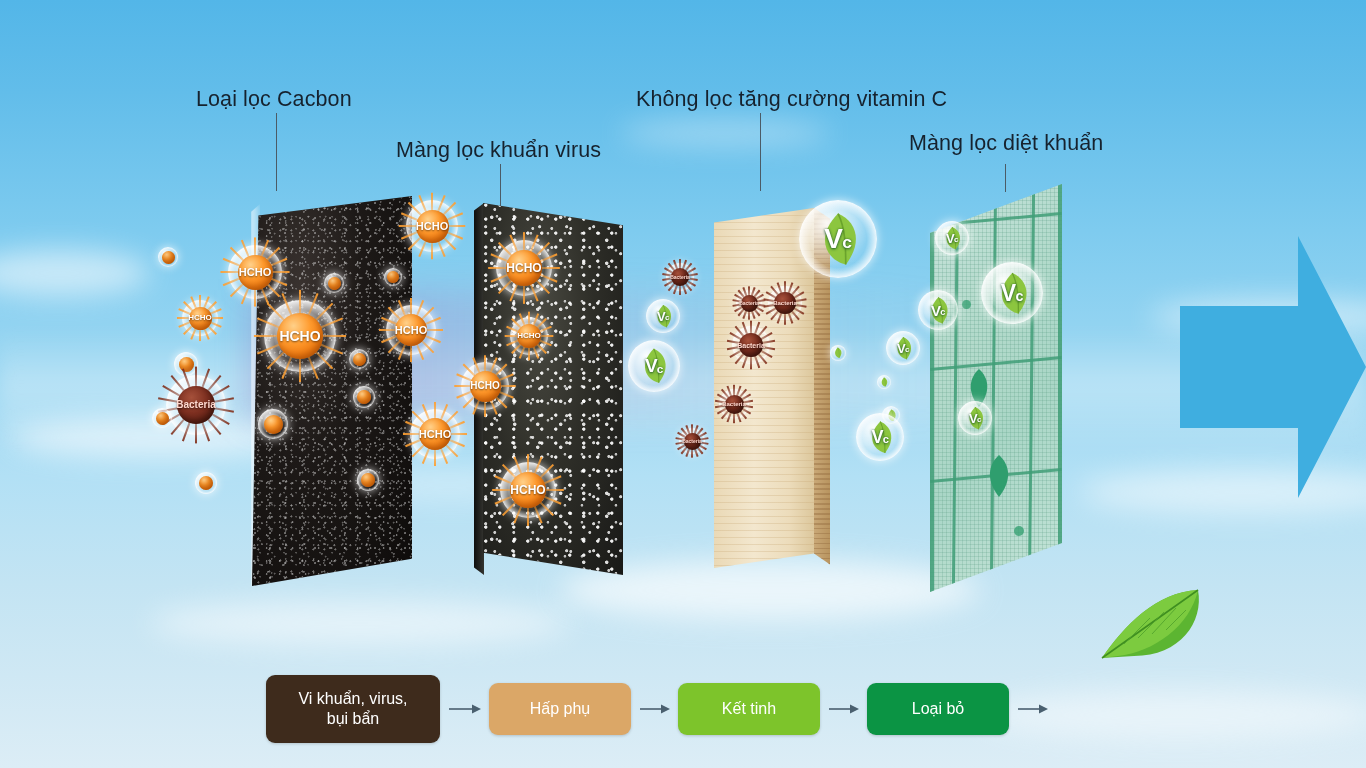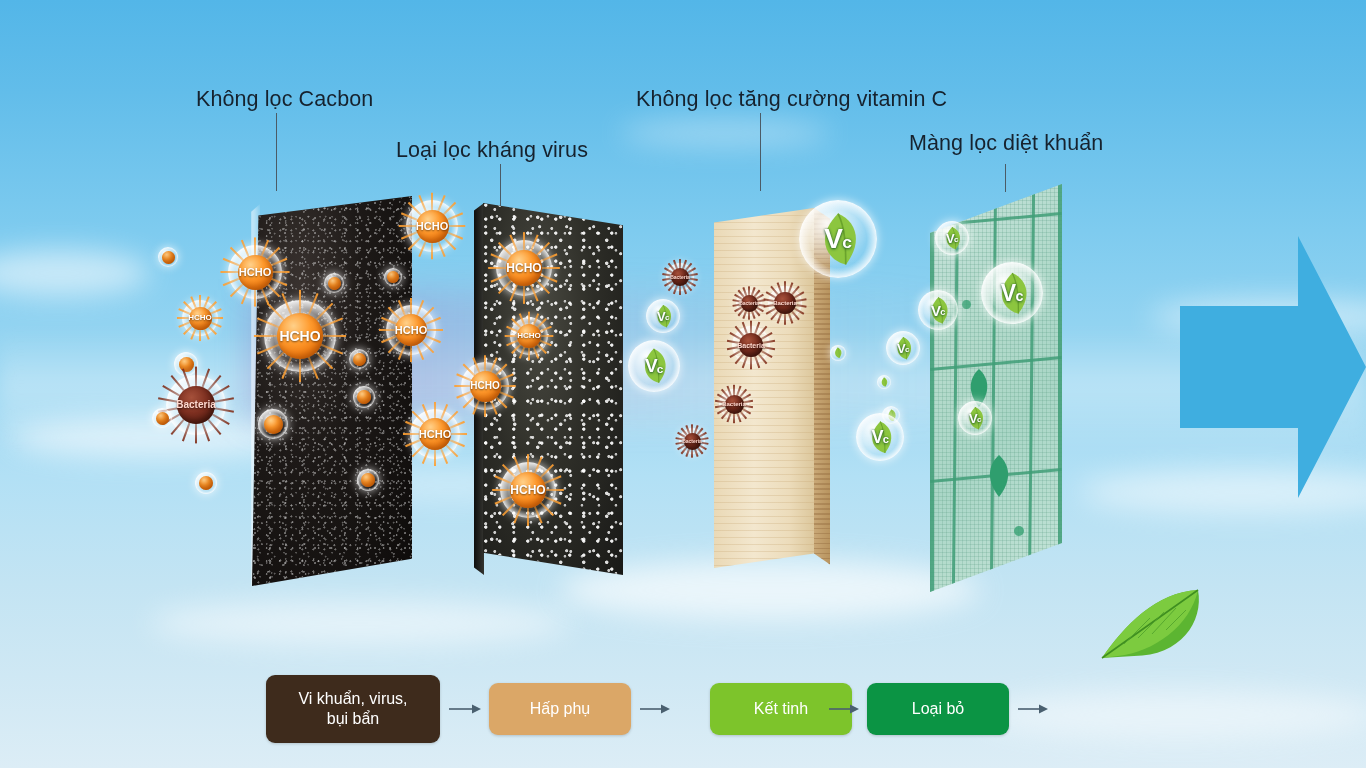--- a/index.html
+++ b/index.html
@@ -225,23 +225,23 @@
   <div class="cloud cl8"></div>
   <div class="cloud cl9"></div>
   <div class="horizon"></div>
   <div class="haze"></div>
 
   <svg class="bigarrow" viewBox="0 0 186 278">
     <polygon points="0,78 118,78 118,8 186,139 118,270 118,200 0,200" fill="#3faee0"></polygon>
   </svg>
 
   <div id="labels">
-      <div class="lbl" style="left: 196px; top: 87px;">Không lọc Cacbon</div>
+      <div class="lbl" style="left: 196px; top: 87px;">Loại lọc Cacbon</div>
       <div class="leader" style="left: 276px; top: 113px; height: 78px;"></div>
-      <div class="lbl" style="left: 396px; top: 138px;">Loại lọc kháng virus</div>
+      <div class="lbl" style="left: 396px; top: 138px;">Màng lọc khuẩn virus</div>
       <div class="leader" style="left: 500px; top: 164px; height: 47px;"></div>
       <div class="lbl" style="left: 636px; top: 87px;">Không lọc tăng cường vitamin C</div>
       <div class="leader" style="left: 760px; top: 113px; height: 78px;"></div>
       <div class="lbl" style="left: 909px; top: 131px;">Màng lọc diệt khuẩn</div>
       <div class="leader" style="left: 1005px; top: 164px; height: 28px;"></div>
     </div>
 
   <div class="panel" style="left:252px;top:196px;width:168px;height:392px;">
     <div class="carbon-edge"></div>
     <div class="carbon-front">
@@ -838,21 +838,21 @@
     <path d="M8 72 C30 40 62 6 104 4 C110 36 86 70 40 70 Z" fill="#5cb531"></path>
     <path d="M8 72 C30 40 62 6 104 4 C96 40 60 66 24 70 Z" fill="#7ccb3f"></path>
     <path d="M8 72 L104 4" stroke="#3f8f20" stroke-width="1.6" fill="none"></path>
     <path d="M30 58 L56 32 M44 52 L70 26 M58 48 L82 22 M72 44 L92 24" stroke="#4da02a" stroke-width="1" fill="none" opacity=".8"></path>
   </svg>
 
   <div class="flow" id="flow">
       <div class="fbox" style="left: 266px; width: 174px; height: 68px; top: 3px; background: rgb(62, 43, 28); color: rgb(255, 255, 255); font-size: 16px; font-weight: 400; white-space: pre-line;">Vi khuẩn, virus,
 bụi bẩn</div>
       <div class="fbox" style="left: 489px; width: 142px; height: 52px; top: 11px; background: rgb(219, 167, 103); color: rgb(255, 255, 255); font-size: 16px; font-weight: 400; white-space: pre-line;">Hấp phụ</div>
-      <div class="fbox" style="left: 710px; width: 142px; height: 52px; top: 11px; background: rgb(125, 196, 43); color: rgb(255, 255, 255); font-size: 16px; font-weight: 400; white-space: pre-line;">Kết tinh</div>
+      <div class="fbox" style="left: 678px; width: 142px; height: 52px; top: 11px; background: rgb(125, 196, 43); color: rgb(255, 255, 255); font-size: 16px; font-weight: 400; white-space: pre-line;">Kết tinh</div>
       <div class="fbox" style="left: 867px; width: 142px; height: 52px; top: 11px; background: rgb(11, 148, 68); color: rgb(255, 255, 255); font-size: 16px; font-weight: 400; white-space: pre-line;">Loại bỏ</div>
       <svg class="farrow" viewBox="0 0 32 12" style="left: 449px; top: 31px; width: 32px;">
         <line x1="0" y1="6" x2="25" y2="6" stroke="#4a6070" stroke-width="1.6"></line>
         <polygon points="23,1.5 32,6 23,10.5" fill="#4a6070"></polygon>
       </svg>
       <svg class="farrow" viewBox="0 0 30 12" style="left: 640px; top: 31px; width: 30px;">
         <line x1="0" y1="6" x2="23" y2="6" stroke="#4a6070" stroke-width="1.6"></line>
         <polygon points="21,1.5 30,6 21,10.5" fill="#4a6070"></polygon>
       </svg>
       <svg class="farrow" viewBox="0 0 30 12" style="left: 829px; top: 31px; width: 30px;">

